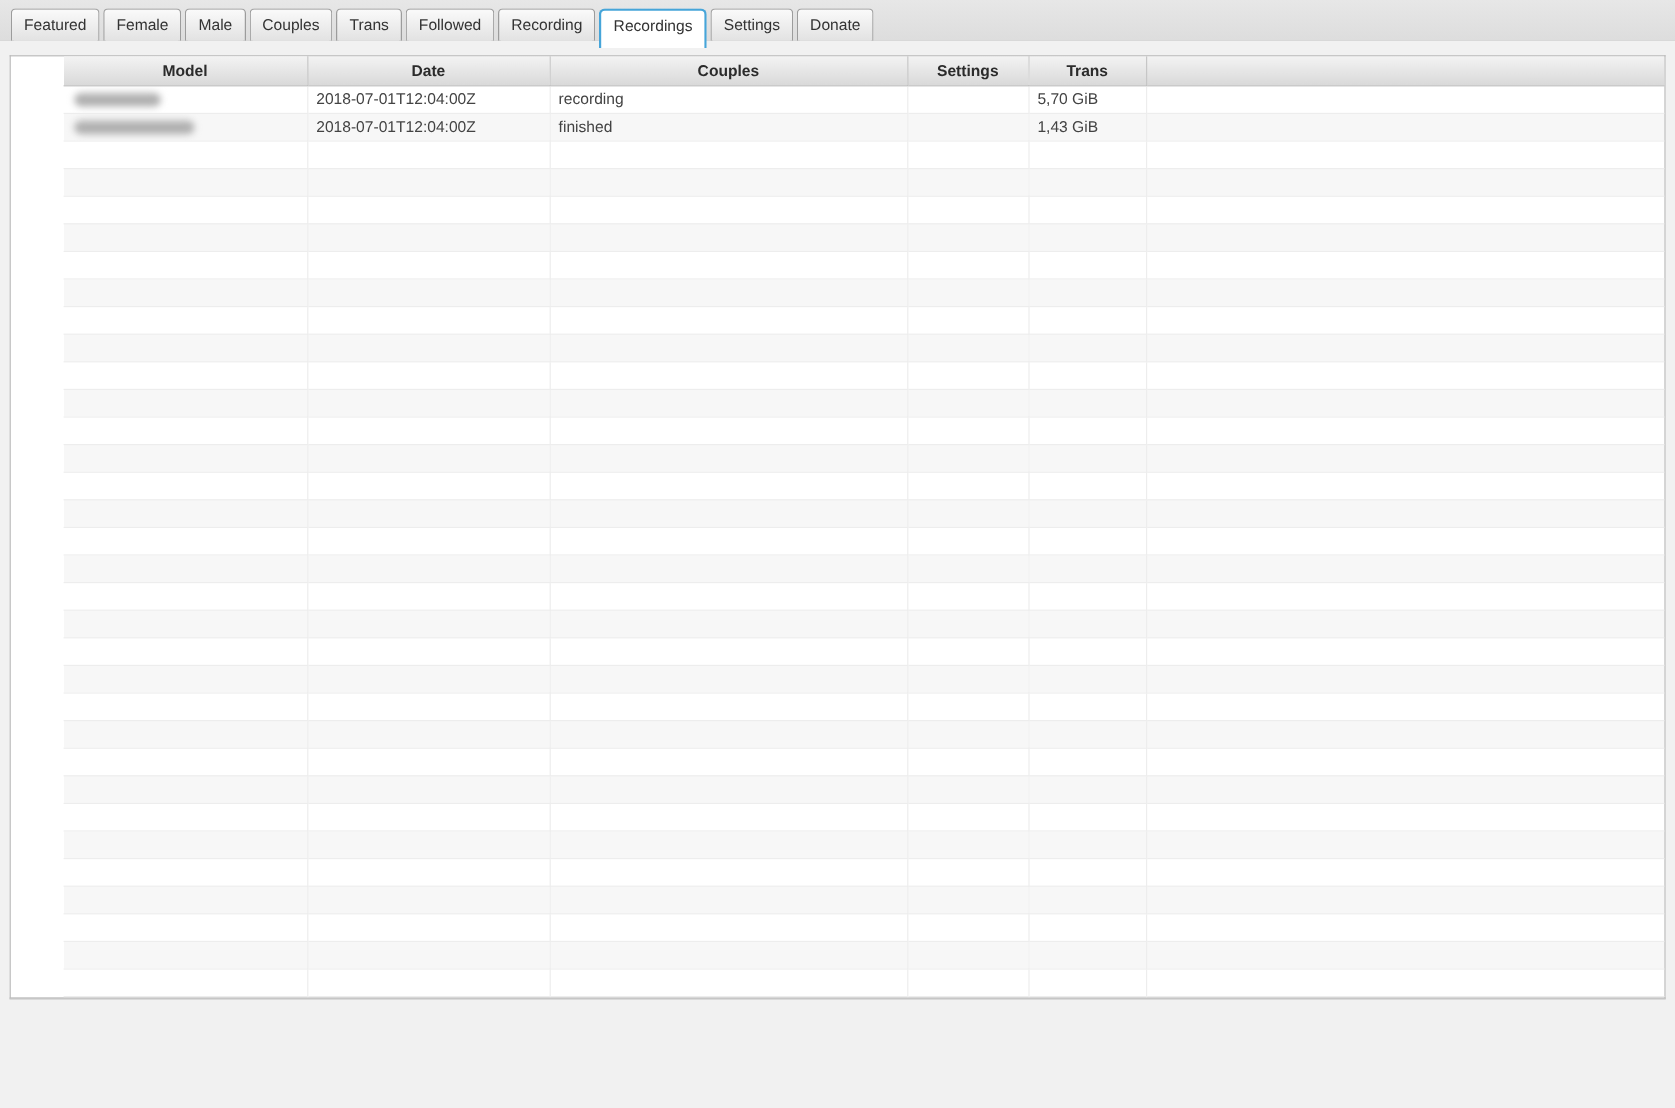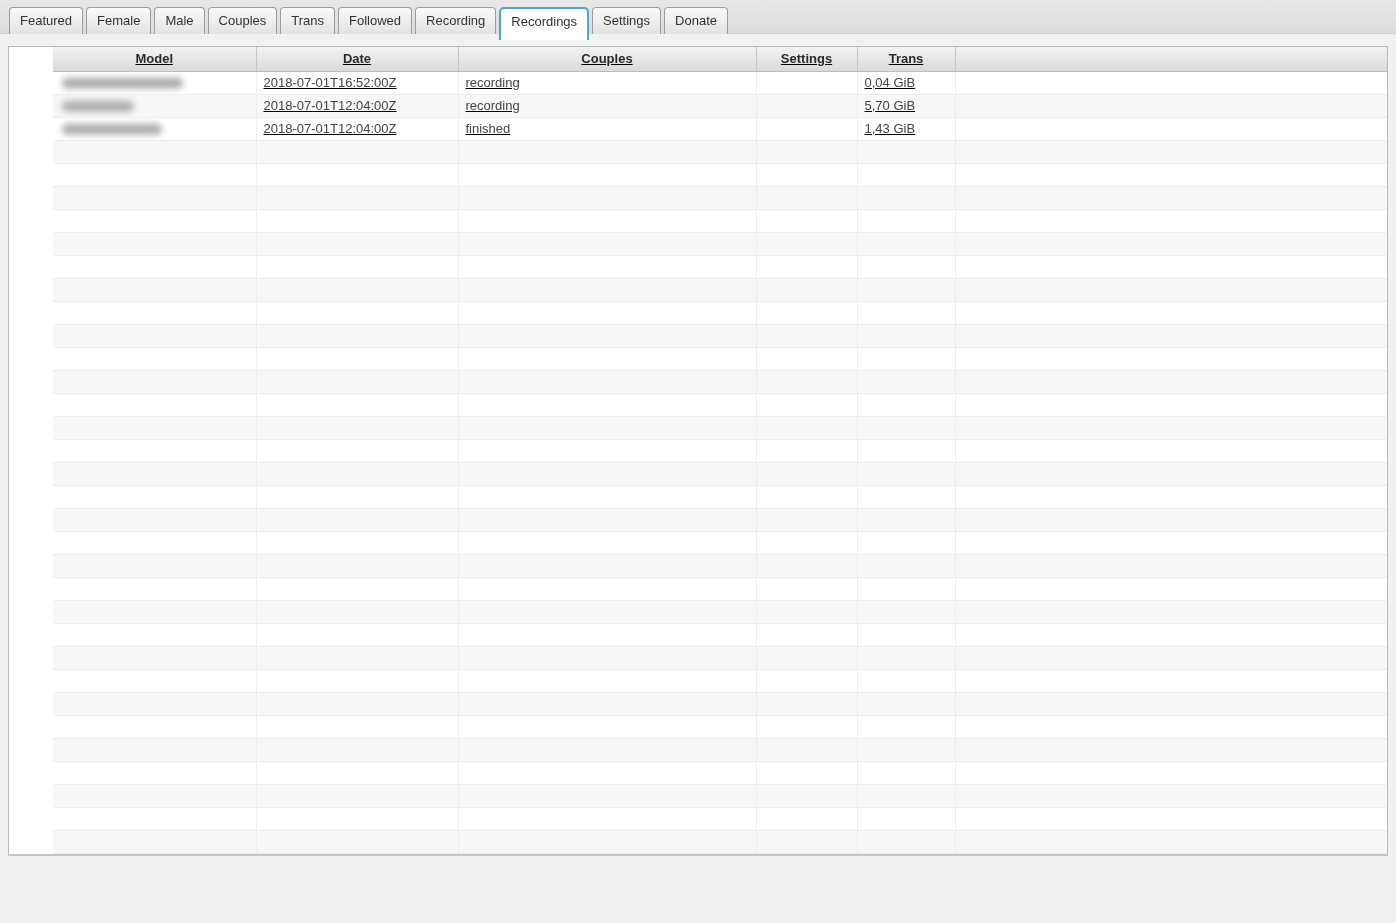--- a/index.html
+++ b/index.html
@@ -2,21 +2,21 @@
 <html><head>
 <meta charset="utf-8">
 <style>
   * { box-sizing: border-box; margin: 0; padding: 0; }
   html, body {
     width: 1396px; height: 923px;
     font-family: "Liberation Sans", "DejaVu Sans", sans-serif;
     background: #f1f1f1;
     overflow: hidden;
   }
-  .app { width: 1396px; height: 923px; position: relative; text-decoration: underline; }
+  .app { width: 1396px; height: 923px; position: relative; }
 
   
   .tabbar {
     height: 34px;
     padding: 6px 0 0 9px;
     background: linear-gradient(#e7e7e7, #dddddd);
     border-bottom: 1px solid #d2d2d2;
     white-space: nowrap;
     position: relative;
     z-index: 2;
@@ -122,30 +122,20 @@
             <th>Date</th>
             <th>Couples</th>
             <th>Settings</th>
             <th>Trans</th>
             <th></th>
           </tr>
       </thead>
       <tbody>
           <tr>
             <td>
-              <div class="blur-blob" style="width: 121px;"></div>
-            </td>
-            <td>2018-07-01T16:52:00Z</td>
-            <td>recording</td>
-            <td></td>
-            <td>0,04 GiB</td>
-            <td></td>
-          </tr>
-          <tr>
-            <td>
               <div class="blur-blob" style="width: 72px;"></div>
             </td>
             <td>2018-07-01T12:04:00Z</td>
             <td>recording</td>
             <td></td>
             <td>5,70 GiB</td>
             <td></td>
           </tr>
           <tr>
             <td>

